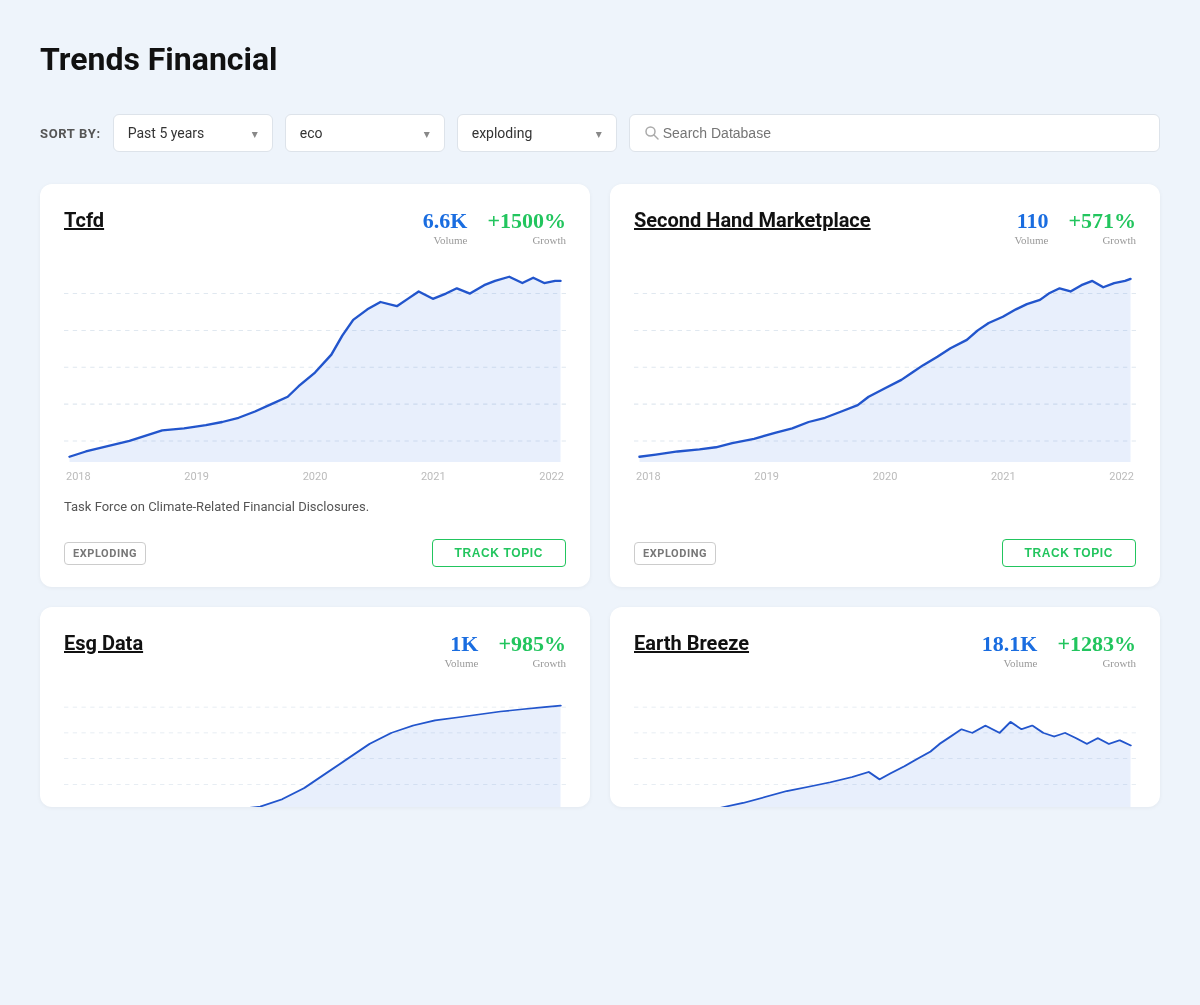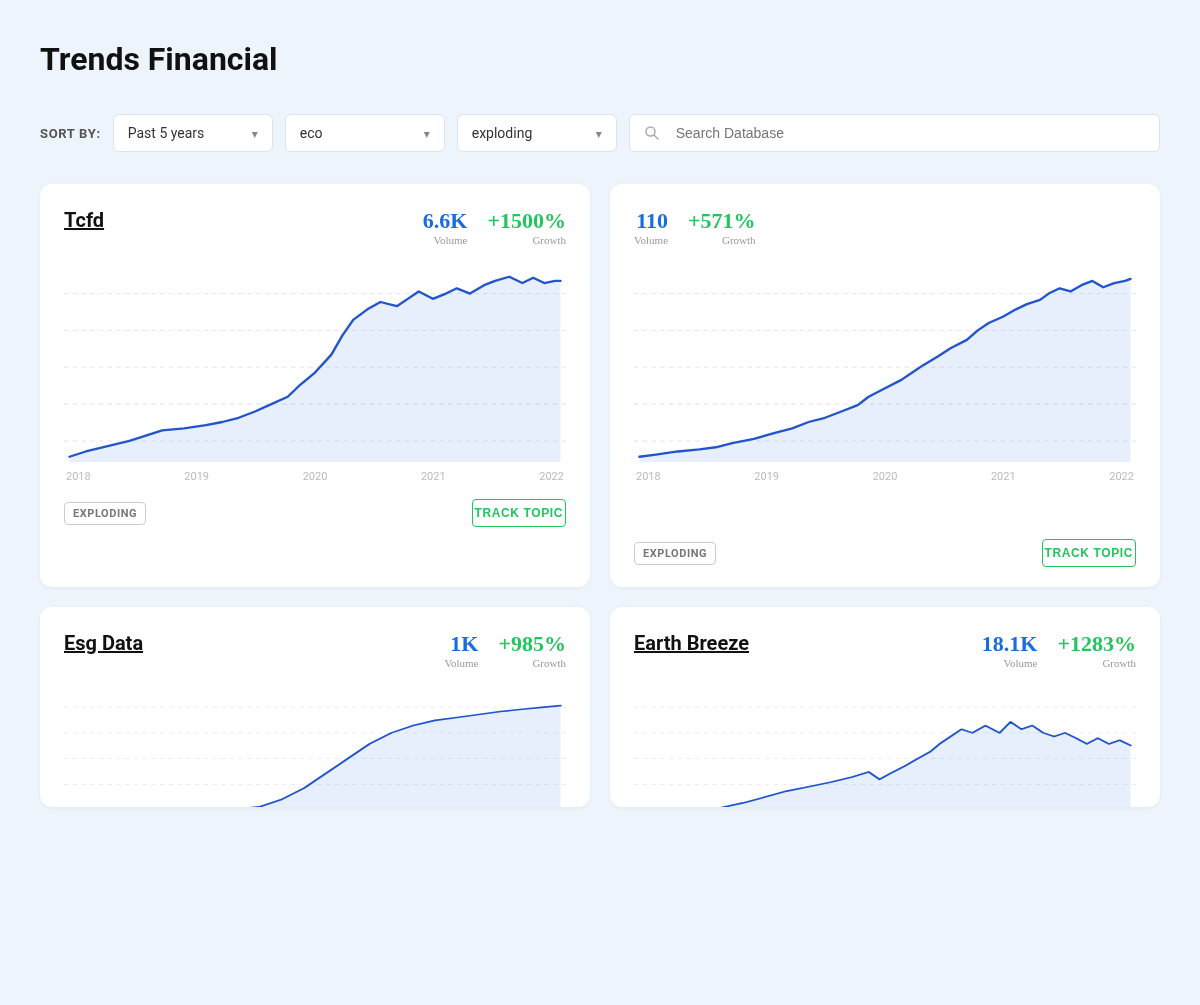--- a/index.html
+++ b/index.html
@@ -48,21 +48,21 @@
       font-size: 12px;
     }
     .search-box {
       display: flex;
       align-items: center;
       background: #fff;
       border: 1px solid #dde3ea;
       border-radius: 6px;
       padding: 10px 14px;
       flex: 1;
-      gap: 16px;
+      gap: 3px;
     }
     .search-box .search-icon-svg {
       color: #aaa;
       flex-shrink: 0;
     }
     .search-box input {
       border: none;
       outline: none;
       font-size: 14px;
       color: #999;
@@ -151,21 +151,21 @@
       border-radius: 4px;
       padding: 4px 8px;
       letter-spacing: 0.05em;
     }
     .btn-track {
       font-size: 12px;
       font-weight: 700;
       color: #22c55e;
       border: 1.5px solid #22c55e;
       border-radius: 4px;
-      padding: 6px 2px;
+      padding: 6px 22px;
       background: transparent;
       cursor: pointer;
       letter-spacing: 0.05em;
     }
     .card-partial {
       overflow: hidden;
       max-height: 200px;
     }
     .card-partial .chart-area {
       height: 140px;
@@ -230,28 +230,30 @@
       </svg>
     </div>
     <div class="chart-xaxis">
       <span>2018</span>
         <span>2019</span>
         <span>2020</span>
         <span>2021</span>
         <span>2022</span>
     </div>
 
+    <div class="card-description">Task Force on Climate-Related Financial Disclosures.</div>
     <div class="card-footer">
       <span class="badge-exploding">EXPLODING</span>
       <button class="btn-track">TRACK TOPIC</button>
     </div>
 
   </div>
     <div class="card">
     <div class="card-header">
+      <span class="card-title">Second Hand Marketplace</span>
       <div class="card-stats">
         <div class="stat-block">
           <div class="stat-value blue">110</div>
           <div class="stat-label">Volume</div>
         </div>
         <div class="stat-block">
           <div class="stat-value green">+571%</div>
           <div class="stat-label">Growth</div>
         </div>
       </div>

